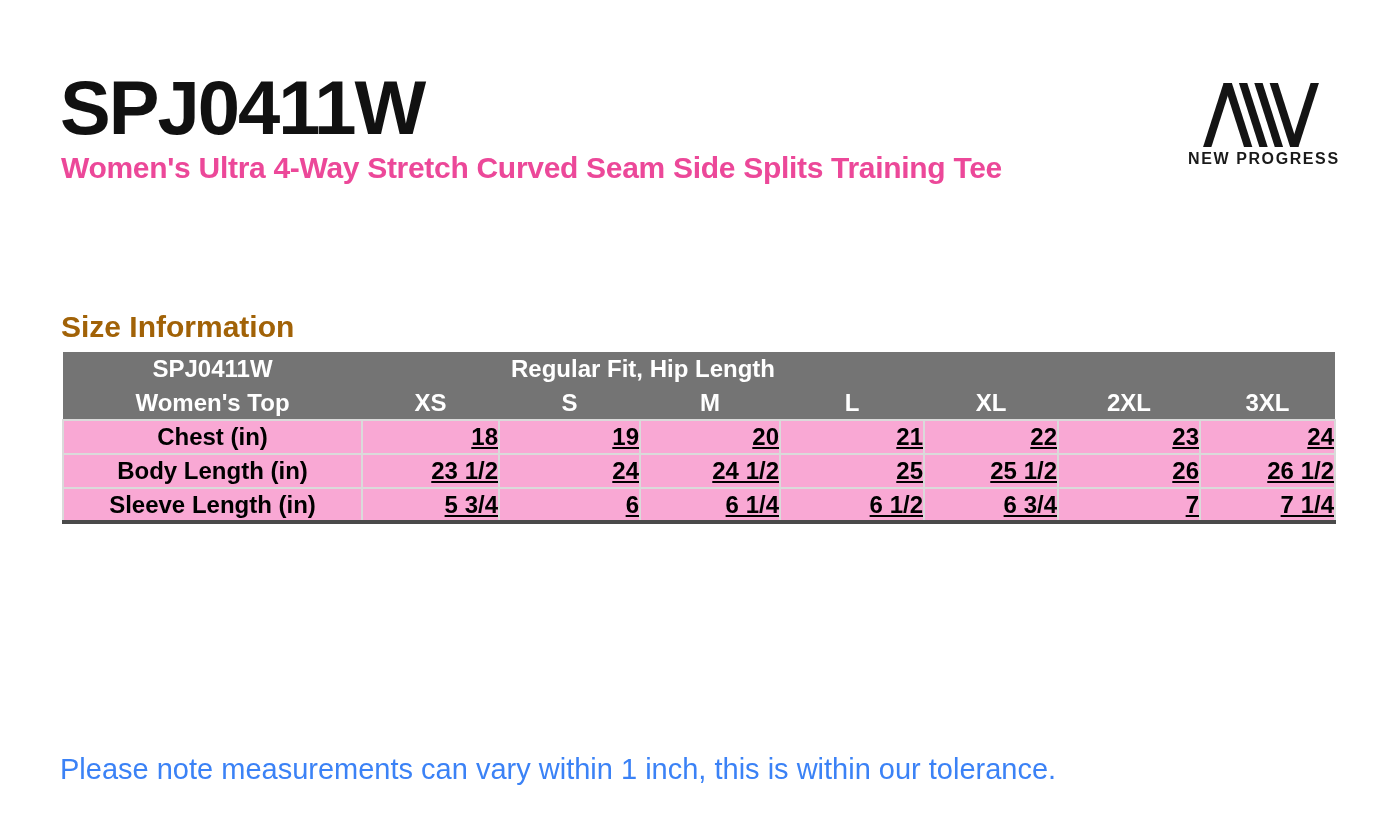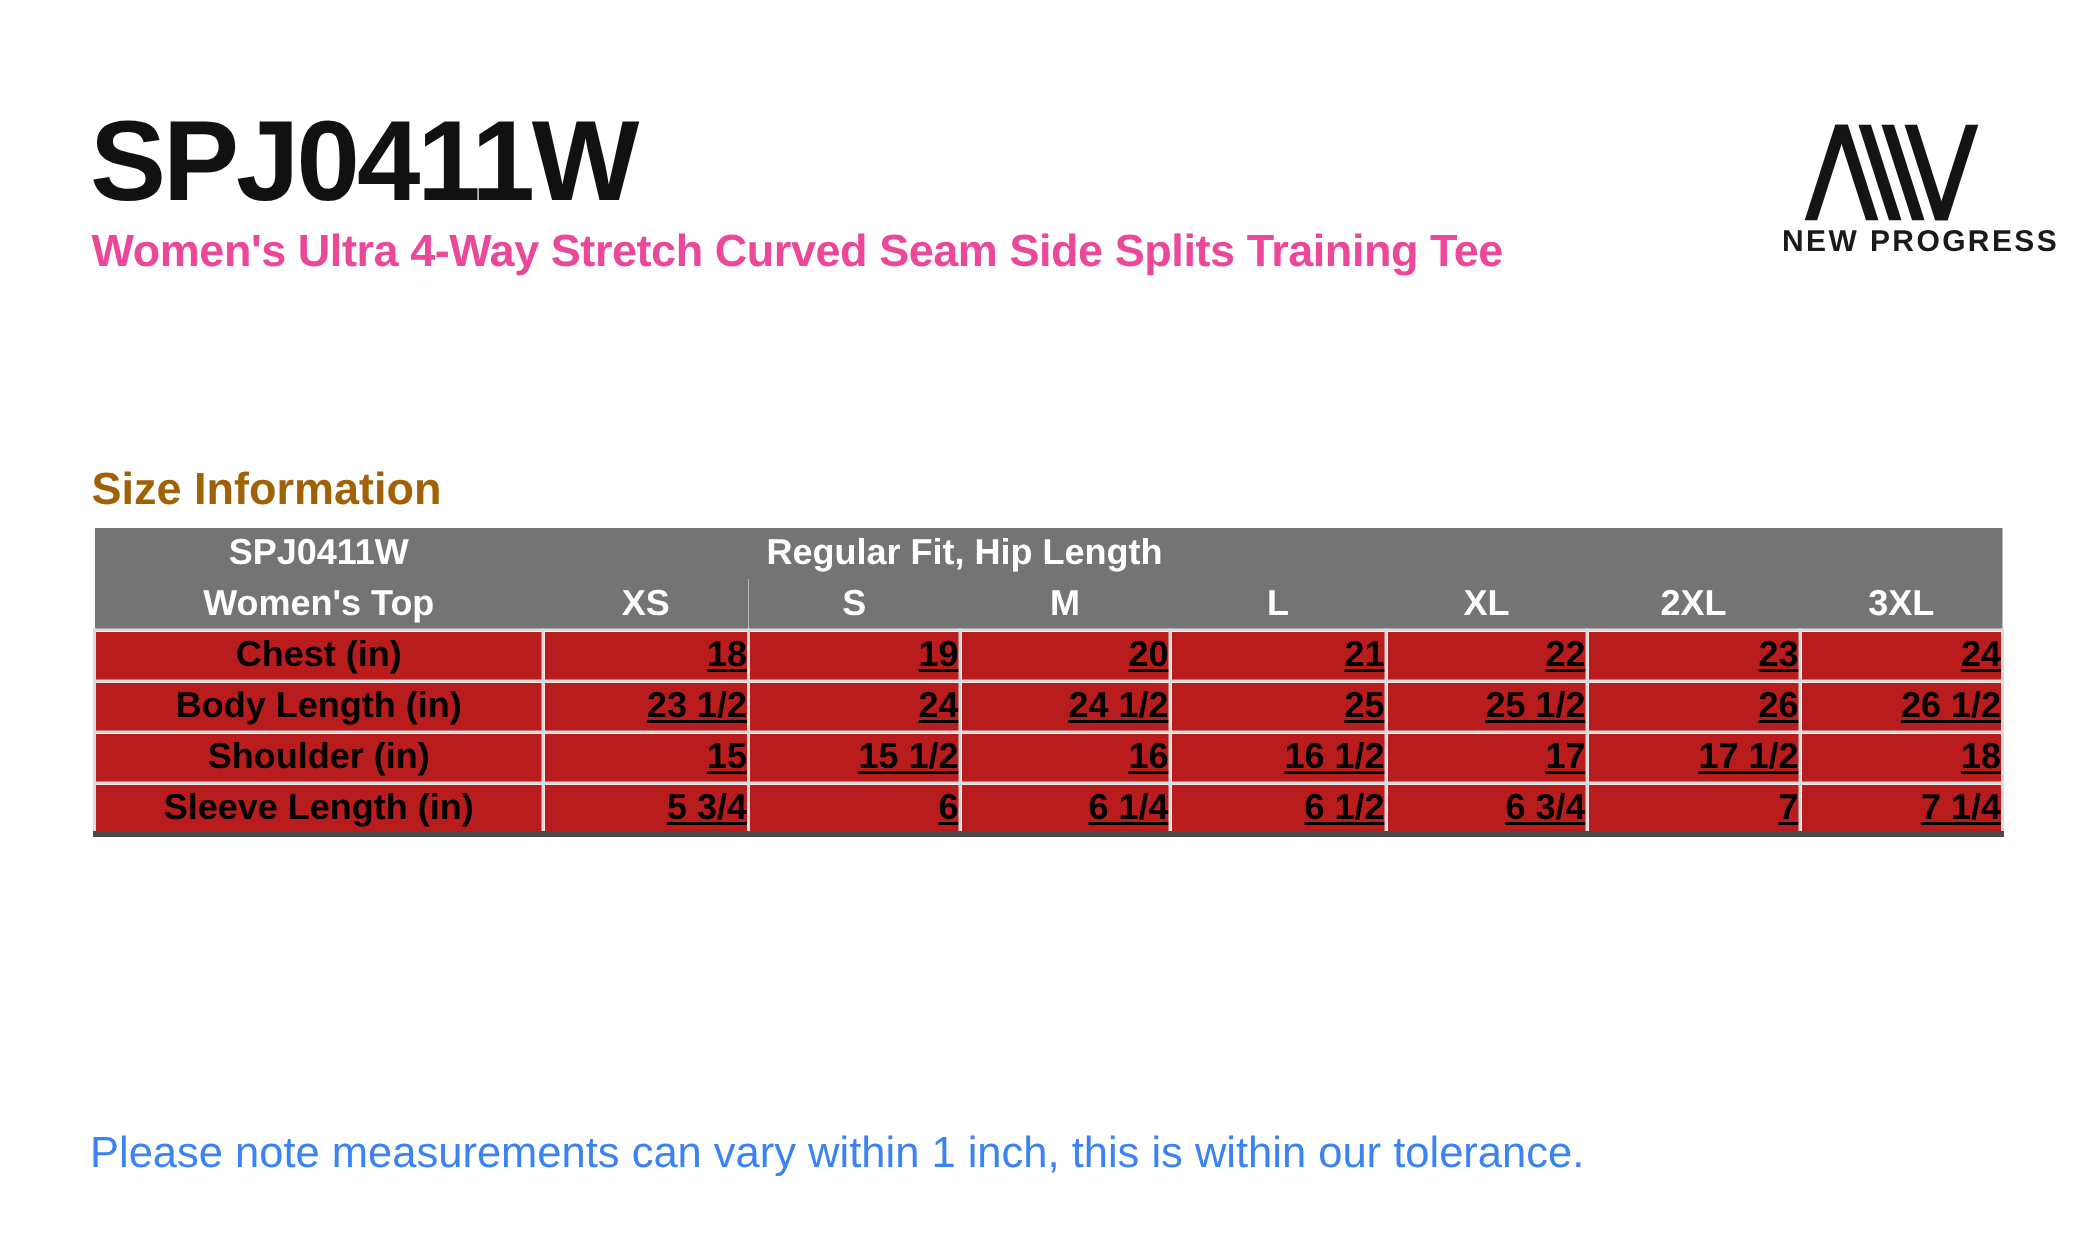--- a/index.html
+++ b/index.html
@@ -44,21 +44,21 @@
     left: 1188px;
     top: 83px;
     width: 146px;
     text-align: center;
   }
   .brand-mark { display: block; margin: 0 auto; width: 118px; height: 64px; }
   .brand-mark polygon { fill: #141414; }
   .brand-name {
     display: block;
     margin-top: 3px;
-    font-size: 20px;
+    font-size: 16px;
     font-weight: 700;
     letter-spacing: 1.6px;
     color: #1a1a1a;
     white-space: nowrap;
   }
 
   .section-title {
     position: absolute;
     left: 61px;
     top: 310px;
@@ -93,21 +93,21 @@
   }
 
   td.hdr {
     background: #747474;
     color: #ffffff;
     text-align: center;
     border: none;
   }
 
   td.cell {
-    background: #b91c1c;
+    background: #f9a8d4;
     color: #000000;
     border: 2px solid #dadada;
   }
   td.row-label { text-align: center; }
   td.val { text-align: right; padding-left: 32px; text-decoration: underline; }
 
   .note {
     position: absolute;
     left: 60px;
     top: 752px;
@@ -183,30 +183,20 @@
           <td class="cell row-label">Body Length (in)</td>
           <td class="cell val">23 1/2</td>
           <td class="cell val">24</td>
           <td class="cell val">24 1/2</td>
           <td class="cell val">25</td>
           <td class="cell val">25 1/2</td>
           <td class="cell val">26</td>
           <td class="cell val">26 1/2</td>
         </tr>
         <tr>
-          <td class="cell row-label">Shoulder (in)</td>
-          <td class="cell val">15</td>
-          <td class="cell val">15 1/2</td>
-          <td class="cell val">16</td>
-          <td class="cell val">16 1/2</td>
-          <td class="cell val">17</td>
-          <td class="cell val">17 1/2</td>
-          <td class="cell val">18</td>
-        </tr>
-        <tr>
           <td class="cell row-label">Sleeve Length (in)</td>
           <td class="cell val">5 3/4</td>
           <td class="cell val">6</td>
           <td class="cell val">6 1/4</td>
           <td class="cell val">6 1/2</td>
           <td class="cell val">6 3/4</td>
           <td class="cell val">7</td>
           <td class="cell val">7 1/4</td>
         </tr>
       </tbody>

